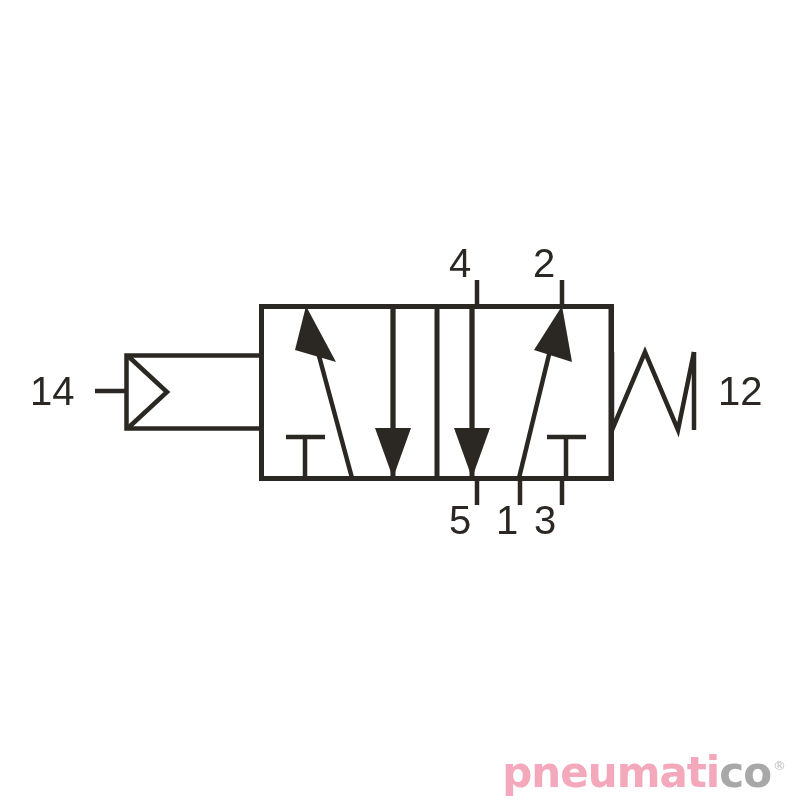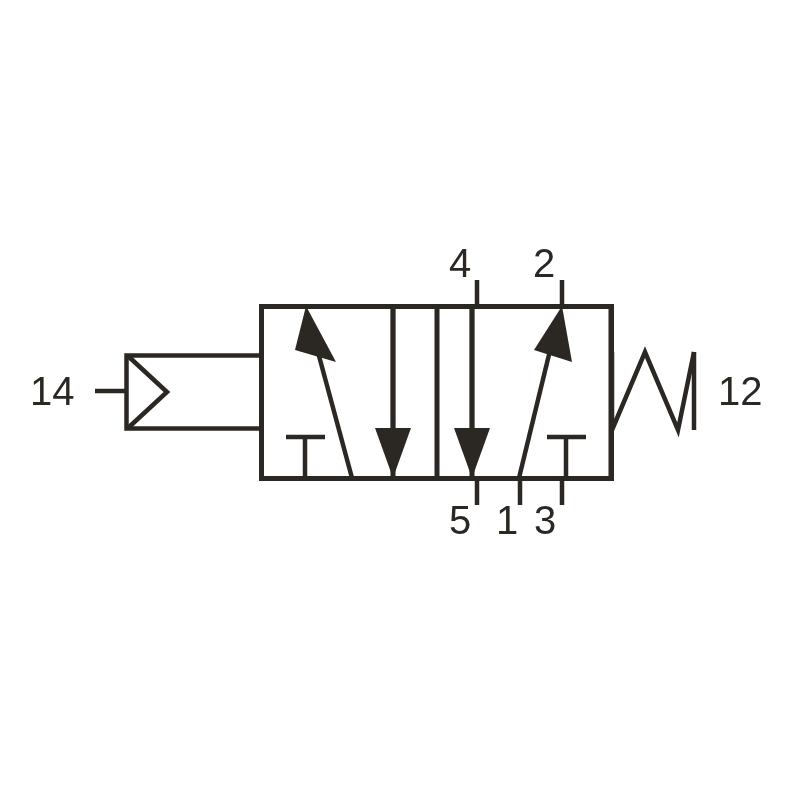--- a/index.html
+++ b/index.html
@@ -155,14 +155,20 @@
 
     <text class="port-label" x="449" y="277">4</text>
     <text class="port-label" x="533" y="277">2</text>
 
     <text class="port-label" x="449" y="534">5</text>
     <text class="port-label" x="496" y="534">1</text>
     <text class="port-label" x="534" y="534">3</text>
 
   </svg>
 
+  <div id="watermark">
+    <span class="wm-text wm-pink">pneumati</span>
+    <span class="wm-text wm-gray">c</span>
+    <span class="wm-text wm-gray">o</span>
+    <span class="wm-reg">®</span>
+  </div>
 
 </div>
 
 </body></html>

